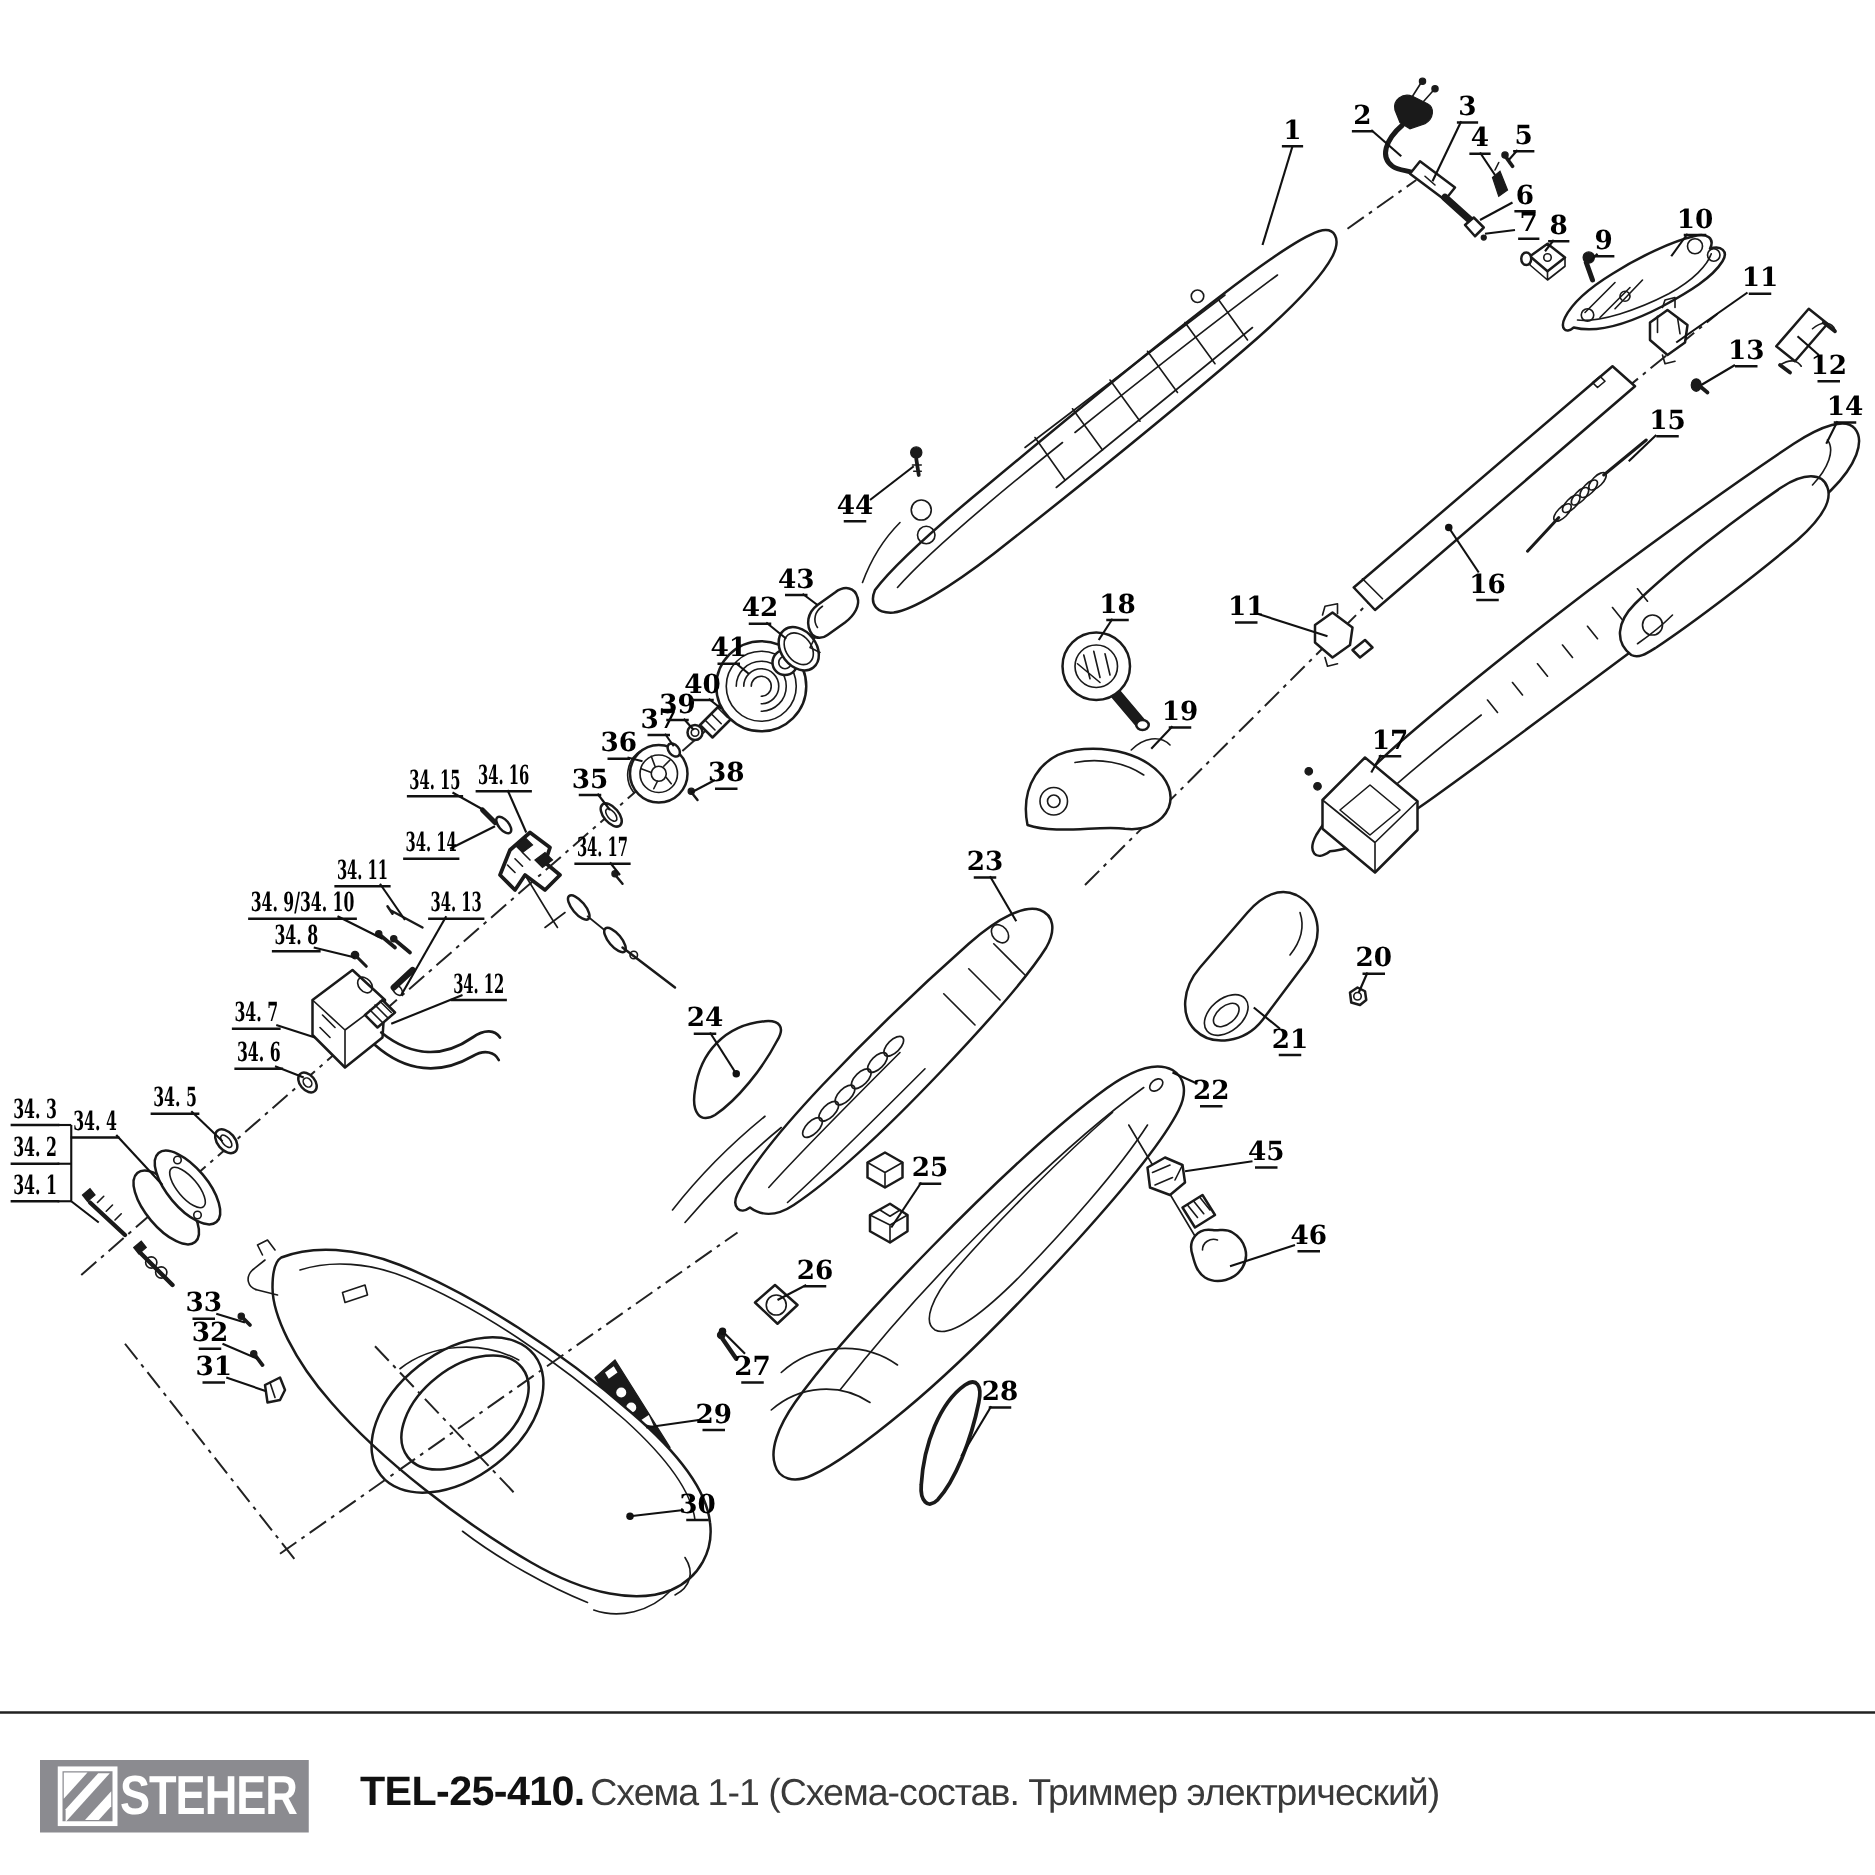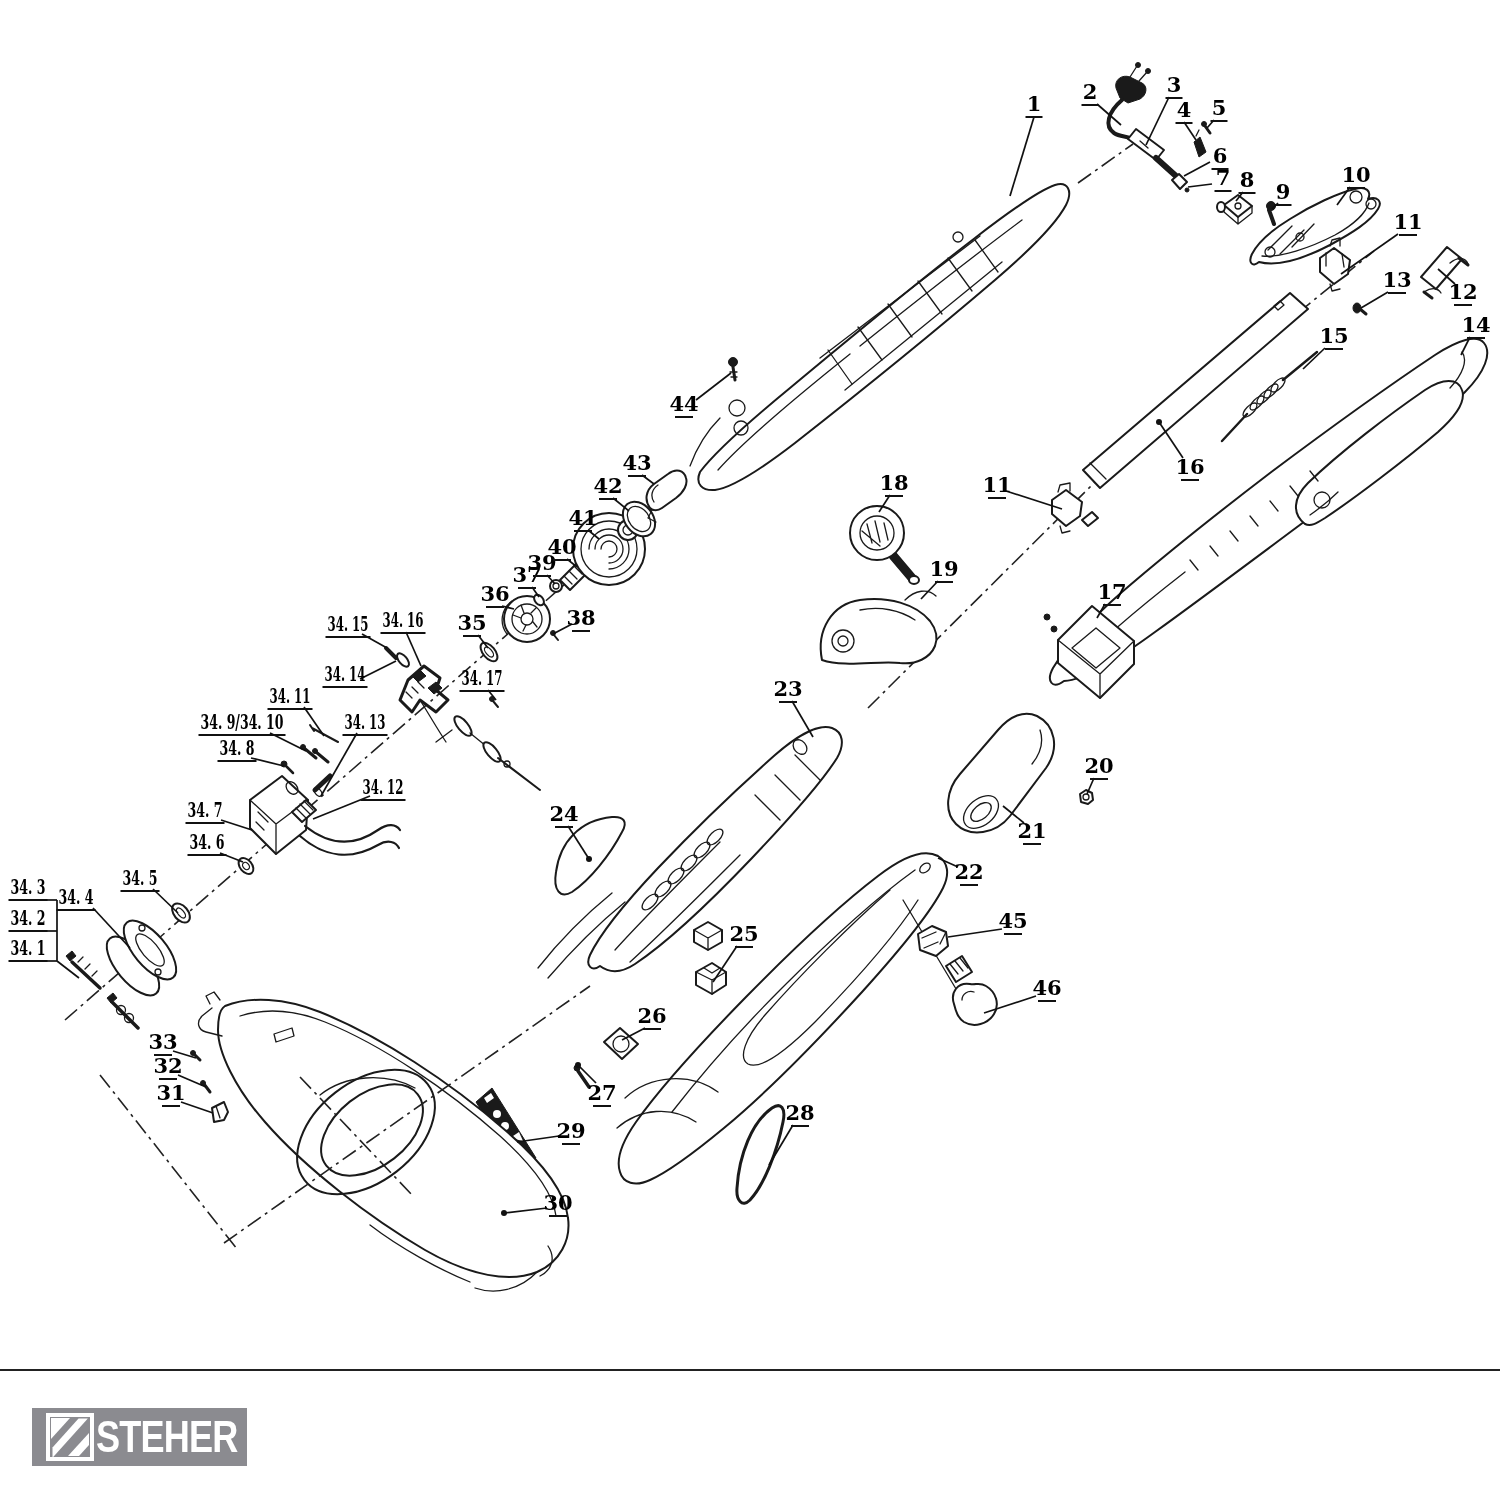--- a/index.html
+++ b/index.html
@@ -691,15 +691,19 @@
     <svg width="50" height="48" viewBox="0 0 50 48" style="position:absolute;left:14px;top:5px;">
       <rect x="2" y="2" width="44" height="44" fill="none" stroke="#ffffff" stroke-width="4"></rect>
       <g>
         <path d="M5,5 L24,5 L5,26 Z" fill="#ffffff"></path>
         <path d="M5,36 L33,5 L43,5 L5,47 Z" fill="#ffffff" transform="scale(0.93) translate(2,1)"></path>
         <path d="M22,43 L43,20 L43,32 L33,43 Z" fill="#ffffff"></path>
       </g>
     </svg>
     <span class="logo-word">STEHER</span>
   </div>
+  <div class="title-row">
+    <span class="title-model">TEL-25-410.</span>
+    <span class="title-sub">Схема 1-1 (Схема-состав. Триммер электрический)</span>
+  </div>
 </div>
 
 </div>
 
 </body></html>

